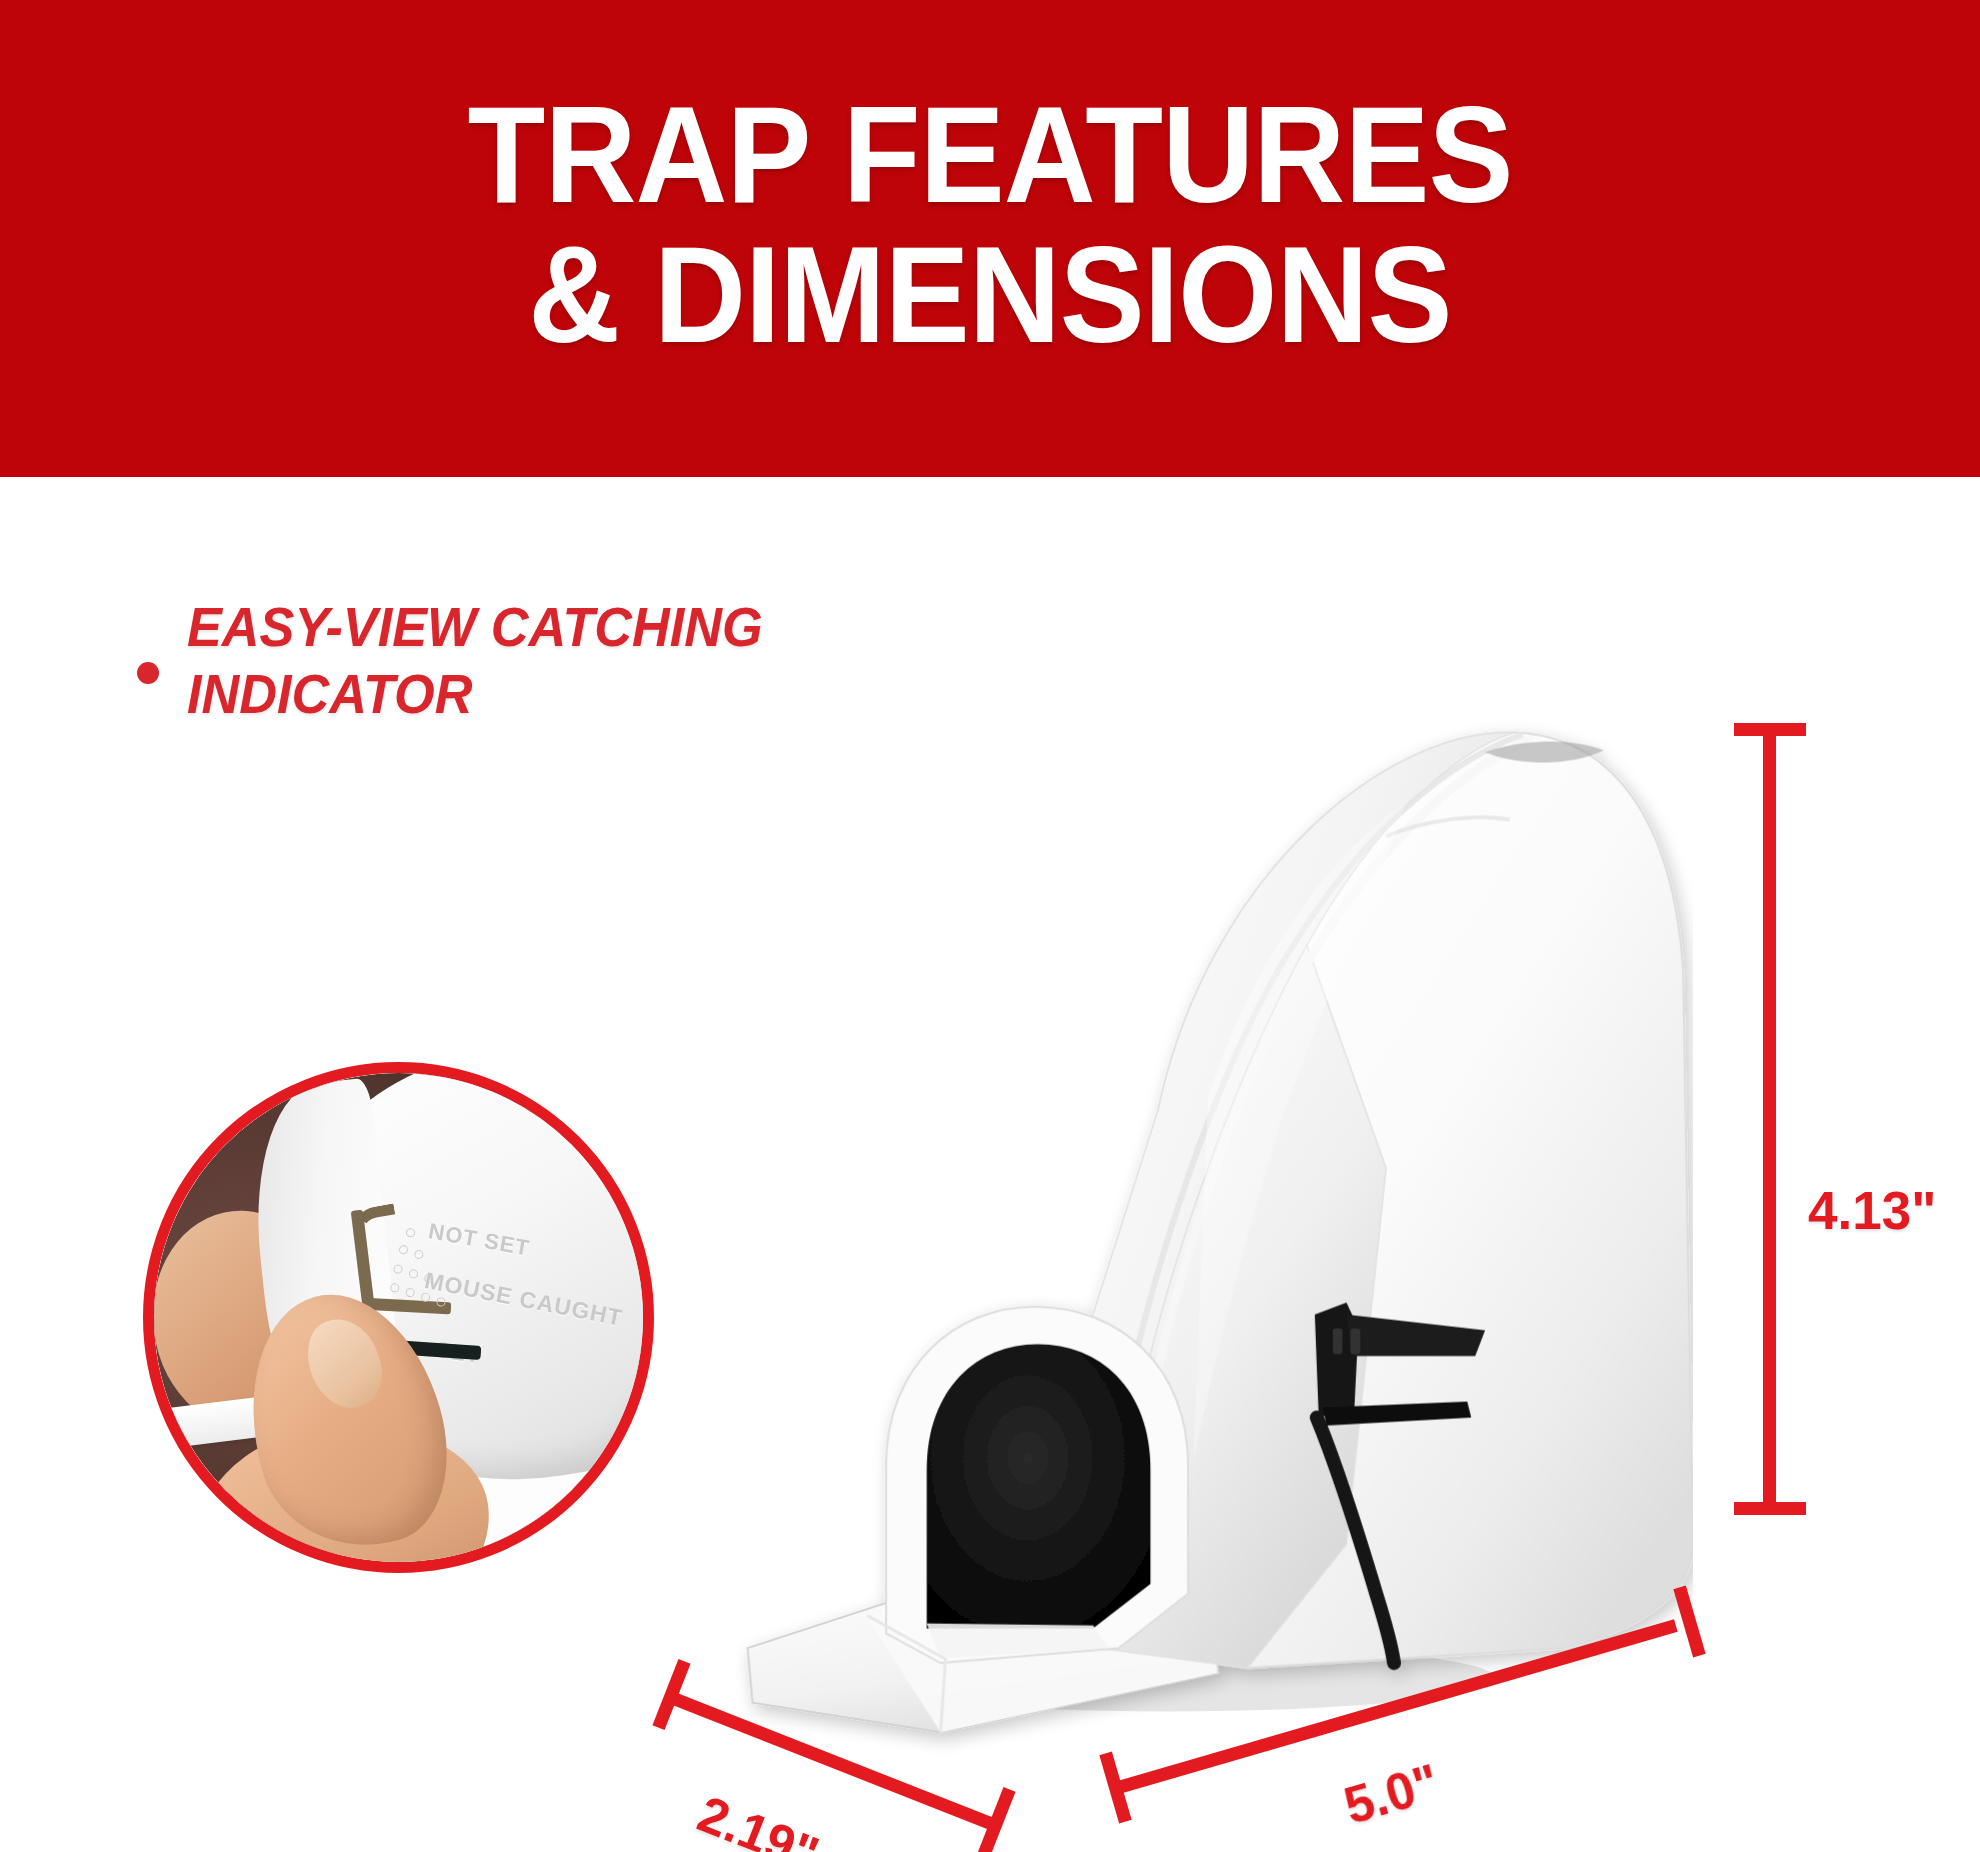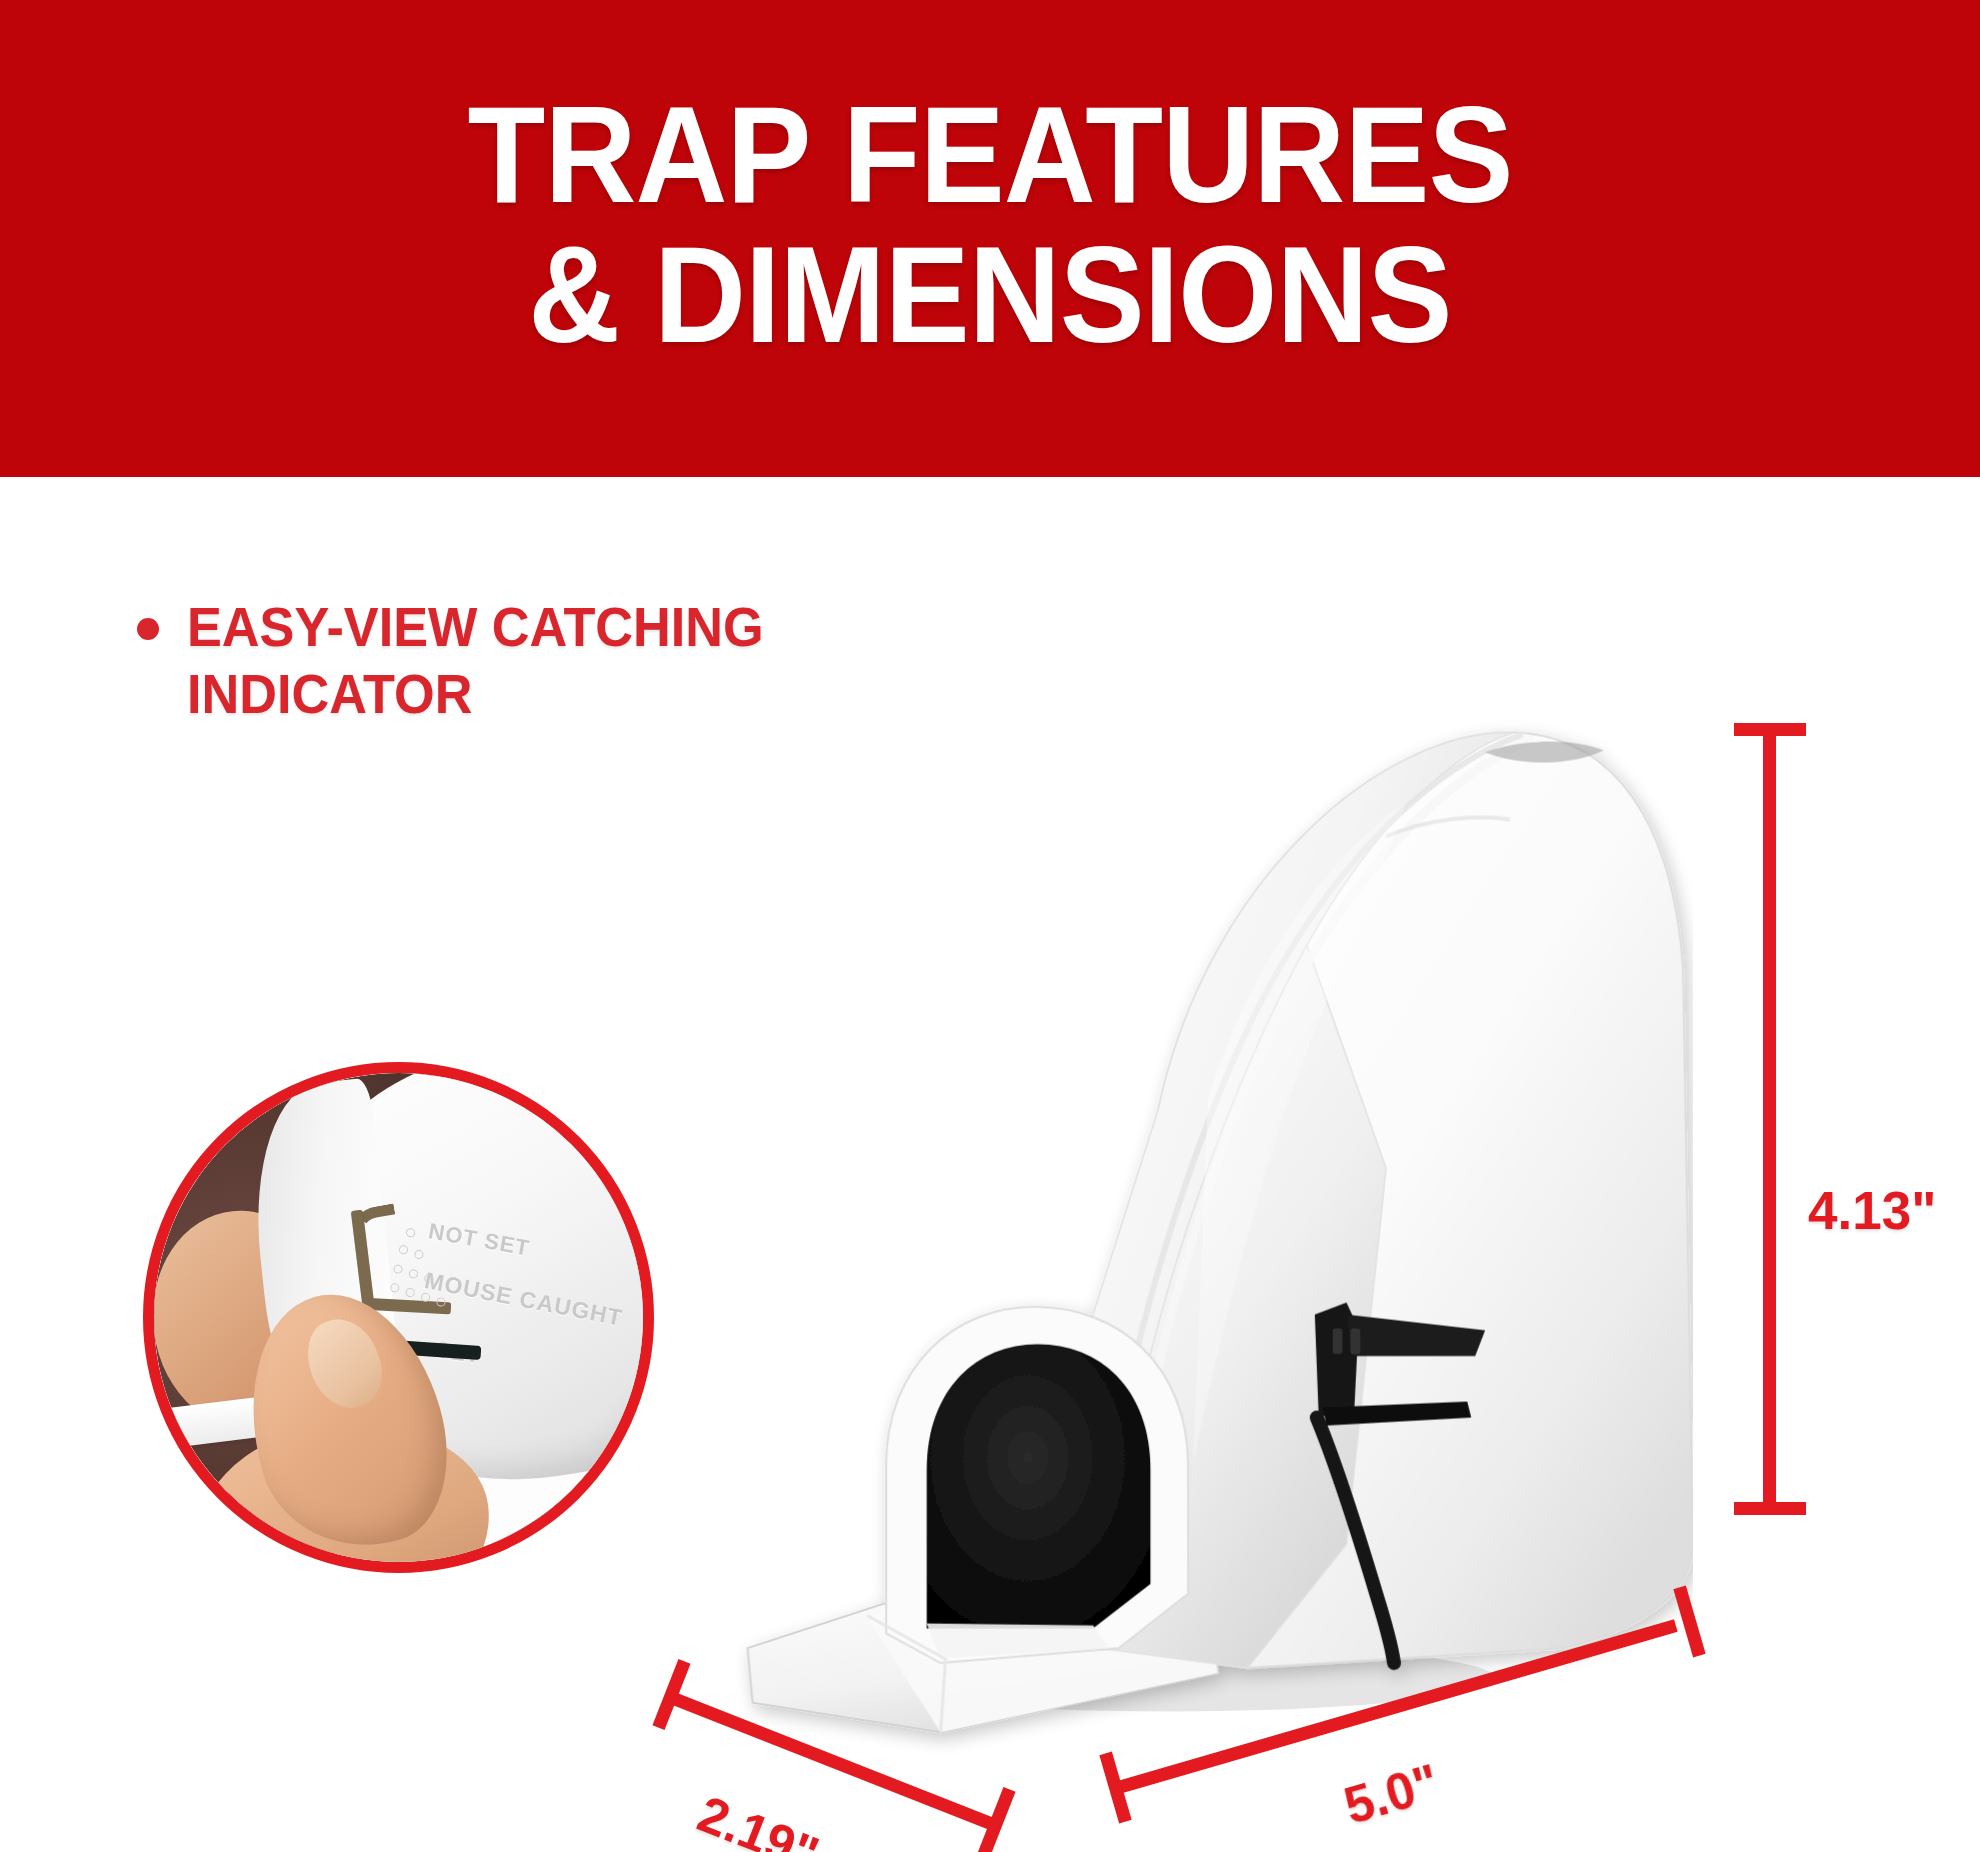--- a/index.html
+++ b/index.html
@@ -52,22 +52,23 @@
   
   #features {
     position: absolute;
     left: 137px;
     top: 594px;
     width: 752px;
   }
   .feature-item {
     position: relative;
     display: flex;
-    align-items: flex-start;
+    align-items: center;
     margin-bottom: 51px;
+    font-style: italic;
   }
   .feature-bullet {
     flex: 0 0 auto;
     width: 22px;
     height: 22px;
     border-radius: 50%;
     background: #D8262C;
     margin-top: 24px;
     margin-right: 28px;
   }

